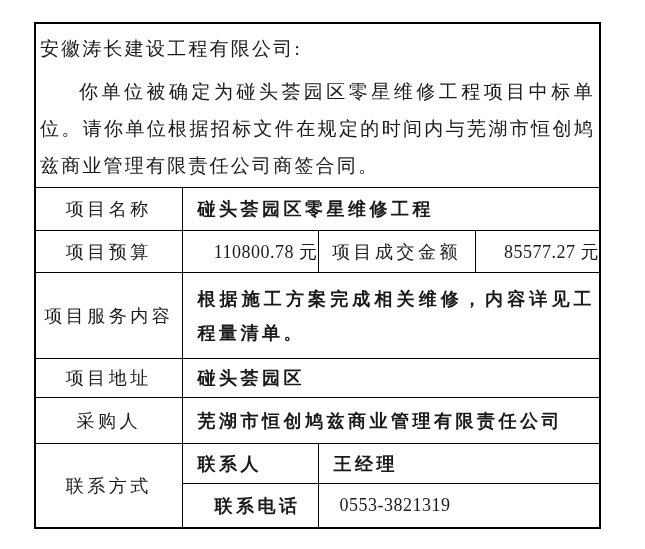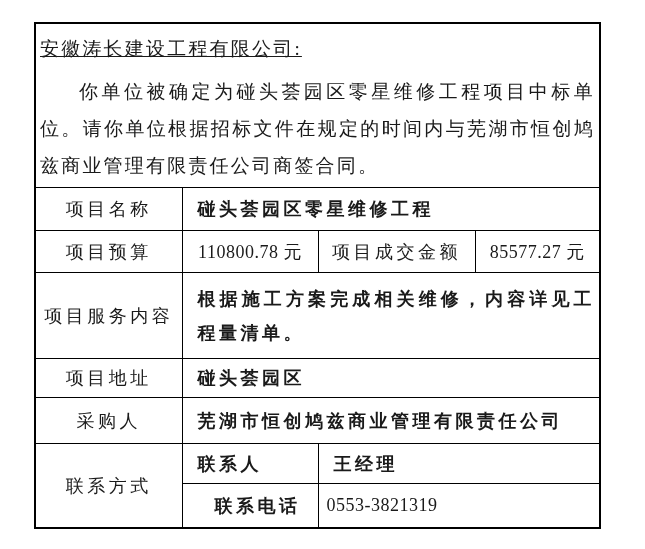--- a/index.html
+++ b/index.html
@@ -27,21 +27,20 @@
     box-sizing: border-box;
     height: 163px;
     padding: 6px 4px 0 4px;
     font-size: 19px;
     letter-spacing: 2.2px;
     overflow: hidden;
   }
   .recipient-line {
     line-height: 37px;
     white-space: nowrap;
-    text-decoration: underline;
   }
   .body-para {
     margin: 6px 0 0 0;
     line-height: 37px;
     text-indent: 2.05em;
     text-align: justify;
   }
   table.info-table {
     width: 100%;
     border-collapse: collapse;
@@ -61,21 +60,21 @@
     text-align: center;
     letter-spacing: 3.5px;
   }
   td.val {
     text-align: left;
     padding-left: 15px;
     letter-spacing: 3.5px;
     font-weight: bold;
   }
   td.num {
-    text-align: center;
+    text-align: right;
     letter-spacing: 0.5px;
   }
   td.val.wrap {
     line-height: 34px;
     padding-right: 4px;
     text-align: justify;
   }
   tr.row-name td    { height: 42px; margin-left: 27px; }
   tr.row-budget td  { height: 41px; }
   tr.row-service td { height: 85px; }
@@ -131,18 +130,18 @@
     </tr>
 
     <tr class="row-c1">
       <td class="lbl no-l no-b" rowspan="2">联系方式</td>
       <td class="val">联系人</td>
       <td class="val no-r" colspan="2">王经理</td>
     </tr>
 
     <tr class="row-c2">
       <td class="val no-b">联系电话</td>
-      <td class="num no-r no-b" colspan="2" style="text-align:left; padding-left:8px;">0553-3821319</td>
+      <td class="num no-r no-b" colspan="2" style="text-align:left; padding-left:21px;">0553-3821319</td>
     </tr>
 
   </tbody>
     </table>
 </div>
 
 </body></html>

